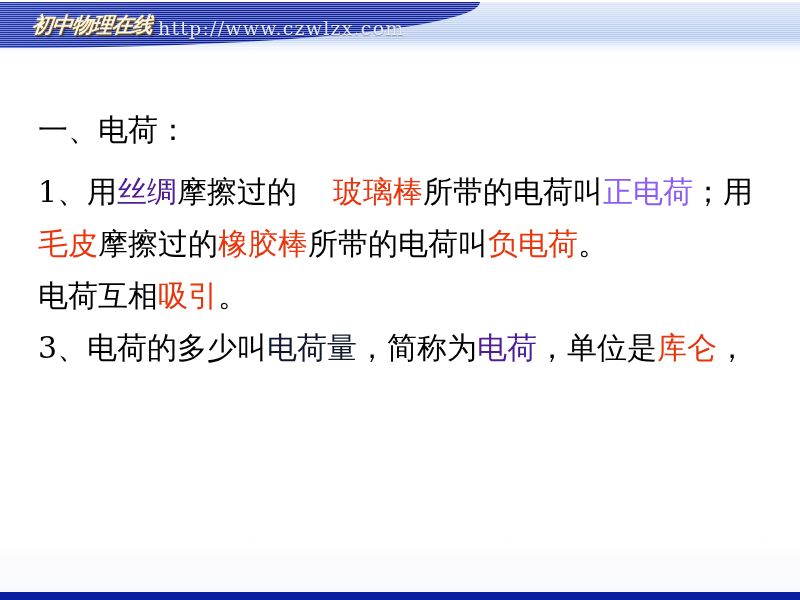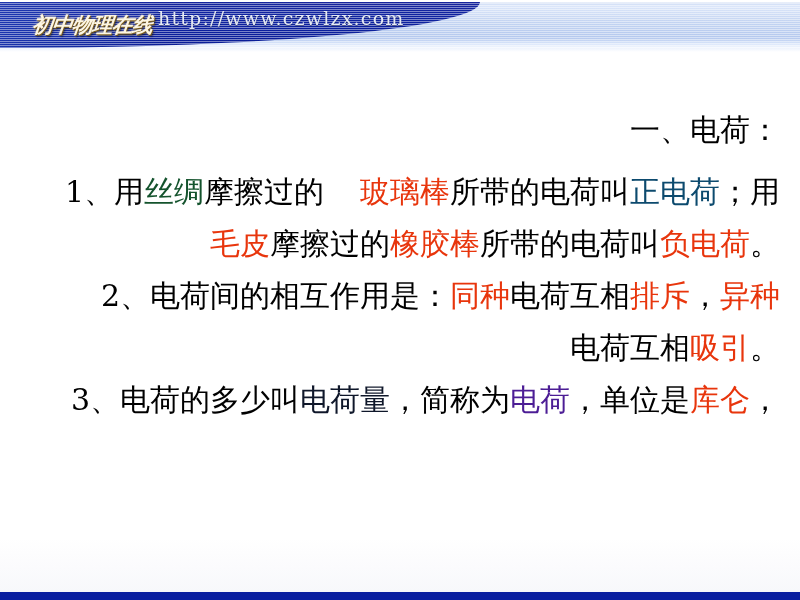--- a/index.html
+++ b/index.html
@@ -93,21 +93,21 @@
     color: #fdf6e3;
     text-shadow: 1px 1px 0 #7a5a18, 2px 2px 2px rgba(0,0,0,0.55),
                  0 0 3px rgba(255,230,160,0.55);
     white-space: nowrap;
     line-height: 1;
     transform: skewX(-6deg);
   }
   .site-url {
     position: absolute;
     left: 158px;
-    top: 7px;
+    top: 17px;
     font-family: "DejaVu Serif", "Liberation Serif", serif;
     font-size: 19px;
     letter-spacing: 1.2px;
     color: #e6ebf6;
     white-space: nowrap;
     line-height: 1.2;
     text-shadow: 0 1px 1px rgba(0,0,0,0.35);
   }
 
   
@@ -117,21 +117,20 @@
     top: 104px;
     width: 742px;
   }
   .line {
     font-family: "DejaVu Serif", "Liberation Serif", serif;
     font-size: 30px;
     line-height: 52px;
     color: #000000;
     white-space: nowrap;
     letter-spacing: 0px;
-    text-align: right;
   }
   .line.heading {
     margin-bottom: 10px;
   }
   .hl {
     color: #e8350c;
   }
 
   
   .footer-wash {
@@ -161,23 +160,22 @@
     <div class="banner-blue-shade"></div>
     <div class="banner-stripes"></div>
     <div class="logo-text">初中物理在线</div>
     <div class="site-url">http://www.czwlzx.com</div>
     <div class="banner-bottomline"></div>
   </div>
 
   <div class="content">
     <div class="line heading">一、电荷：</div>
     <div id="text-lines">
-        <div class="line"><span>1、用</span><span class="hl" style="color: #14532d;">丝绸</span><span>摩擦过的</span><span class="hl" style="color: rgb(232, 53, 12); margin-left: 36px;">玻璃棒</span><span>所带的电荷叫</span><span class="hl" style="color: #0c4a6e;">正电荷</span><span>；用</span></div>
+        <div class="line"><span>1、用</span><span class="hl" style="color: #4c1d95;">丝绸</span><span>摩擦过的</span><span class="hl" style="color: rgb(232, 53, 12); margin-left: 36px;">玻璃棒</span><span>所带的电荷叫</span><span class="hl" style="color: #8b5cf6;">正电荷</span><span>；用</span></div>
         <div class="line"><span class="hl" style="color: rgb(232, 53, 12);">毛皮</span><span>摩擦过的</span><span class="hl" style="color: rgb(232, 53, 12);">橡胶棒</span><span>所带的电荷叫</span><span class="hl" style="color: rgb(232, 53, 12);">负电荷</span><span>。</span></div>
-        <div class="line"><span>2、电荷间的相互作用是：</span><span class="hl" style="color: rgb(232, 53, 12);">同种</span><span>电荷互相</span><span class="hl" style="color: rgb(232, 53, 12);">排斥</span><span>，</span><span class="hl" style="color: rgb(232, 53, 12);">异种</span></div>
         <div class="line"><span>电荷互相</span><span class="hl" style="color: rgb(232, 53, 12);">吸引</span><span>。</span></div>
         <div class="line"><span>3、电荷的多少叫</span><span class="hl" style="color: #0f172a; font-family: Liberation Serif, serif;">电荷量</span><span>，简称为</span><span class="hl" style="color: #4c1d95;">电荷</span><span>，单位是</span><span class="hl" style="color: rgb(232, 53, 12); margin-top: 40px;">库仑</span><span>，</span></div>
       </div>
   </div>
 
   <div class="footer-wash"></div>
   <div class="footer-bar"></div>
 
 </div>
 

